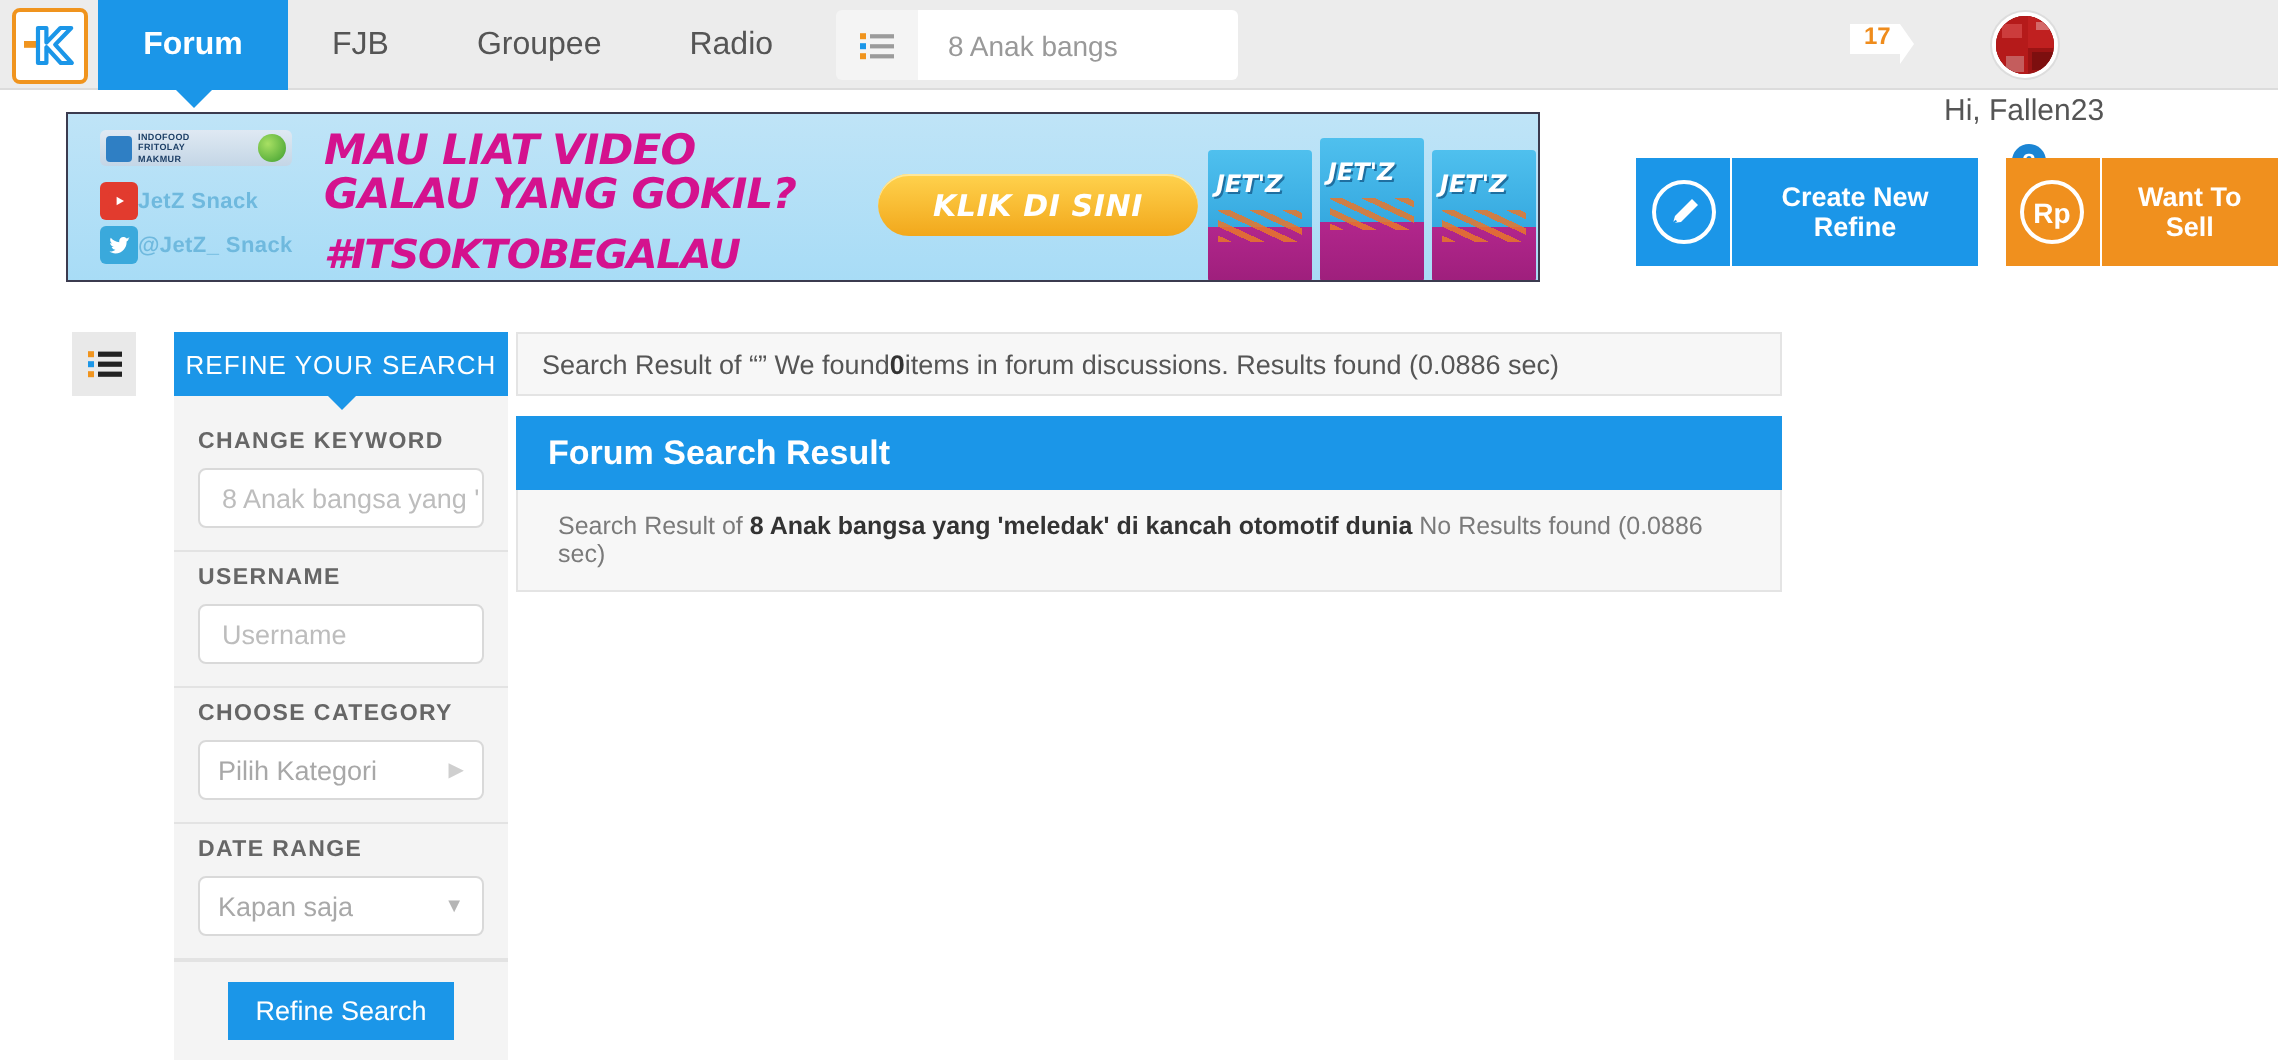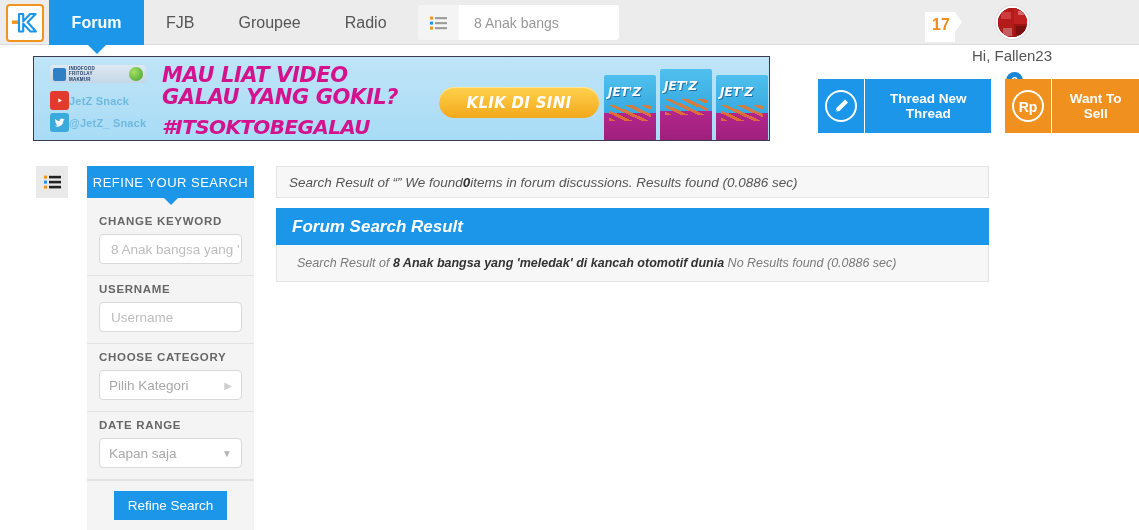--- a/index.html
+++ b/index.html
@@ -52,22 +52,22 @@
     width: 160px; background: #fff; display: flex; align-items: center;
     padding: 0 10px 0 13px; gap: 6px;
   }
   .search-field input {
     flex: 1; border: 0; outline: 0; font-size: 14px; color: #888;
     font-family: "Liberation Sans", sans-serif; background: transparent;
   }
   .search-field input::placeholder { color: #999; }
 
   .badge-17 {
-    position: absolute; left: 925px; top: 12px; height: 30px;
-    background: #fff; color: #ef8c1c; font-size: 16px; font-weight: bold;
+    position: absolute; left: 925px; top: 12px; height: 15px;
+    background: #fff; color: #ef8c1c; font-size: 12px; font-weight: bold;
     display: flex; align-items: center; padding: 0 5px 4px 7px;
   }
   .badge-17::after {
     content: ""; position: absolute; right: -7px; top: 0;
     width: 0; height: 0; border-top: 10.5px solid transparent;
     border-bottom: 10.5px solid transparent; border-left: 7px solid #fff;
   }
   .userbox {
     position: absolute; left: 972px; top: 6px; height: 34px;
     display: flex; align-items: center; gap: 8px; cursor: pointer; flex-direction: column;
@@ -200,21 +200,21 @@
   .fctl .caret-d { margin-left: auto; color: #b5b5b5; font-size: 10px; }
   .fgroup.daterange { padding-right: 5px; }
   .fgroup.daterange .fctl { width: 143px; }
   .refine-foot { background: #f4f4f4; padding: 10px 0 14px; text-align: center; border-top: 1px solid #e3e3e3; }
   .refine-btn {
     display: inline-block; background: #1b96e8; color: #fff; border: 0;
     font-size: 13.5px; padding: 7px 14px; cursor: pointer;
     font-family: "Liberation Sans", sans-serif;
   }
 
-  .main { position: absolute; left: 276px; top: 166px; width: 713px; font-style: italic; }
+  .main { position: absolute; left: 258px; top: 166px; width: 633px; }
   .result-bar {
     background: #f7f7f7; border: 1px solid #e4e4e4; height: 32px;
     display: flex; align-items: center; padding: 0 12px;
     font-size: 13.5px; color: #555;
   }
   .result-bar b { color: #333; }
   .panel { margin-top: 10px; }
   .panel-head {
     background: #1b96e8; height: 37px; display: flex; align-items: center;
     padding: 0 16px; color: #fff; font-size: 17px; font-weight: bold;
@@ -349,21 +349,21 @@
 
   <div class="act-btns">
     <div class="act-btn blue">
       <div class="icp">
         <svg width="34" height="34" viewBox="0 0 34 34">
           <circle cx="17" cy="17" r="15" fill="none" stroke="#fff" stroke-width="2"></circle>
           <path d="M11.5 22.5 L12.5 19 L21 10.5 L24 13.5 L15.5 22 Z" fill="#fff"></path>
           <line x1="11.5" y1="22.5" x2="13.2" y2="21.3" stroke="#1b96e8" stroke-width="1"></line>
         </svg>
       </div>
-      <div class="lblp">Thread New Thread</div>
+      <div class="lblp">Create New Refine</div>
     </div>
     <div class="act-btn orange">
       <div class="icp">
         <svg width="34" height="34" viewBox="0 0 34 34">
           <circle cx="17" cy="17" r="15" fill="none" stroke="#fff" stroke-width="2"></circle>
           <text x="17" y="22.5" font-size="14" font-weight="bold" fill="#fff" text-anchor="middle" font-family="Liberation Sans, sans-serif">Rp</text>
         </svg>
       </div>
       <div class="lblp">Want To Sell</div>
     </div>

